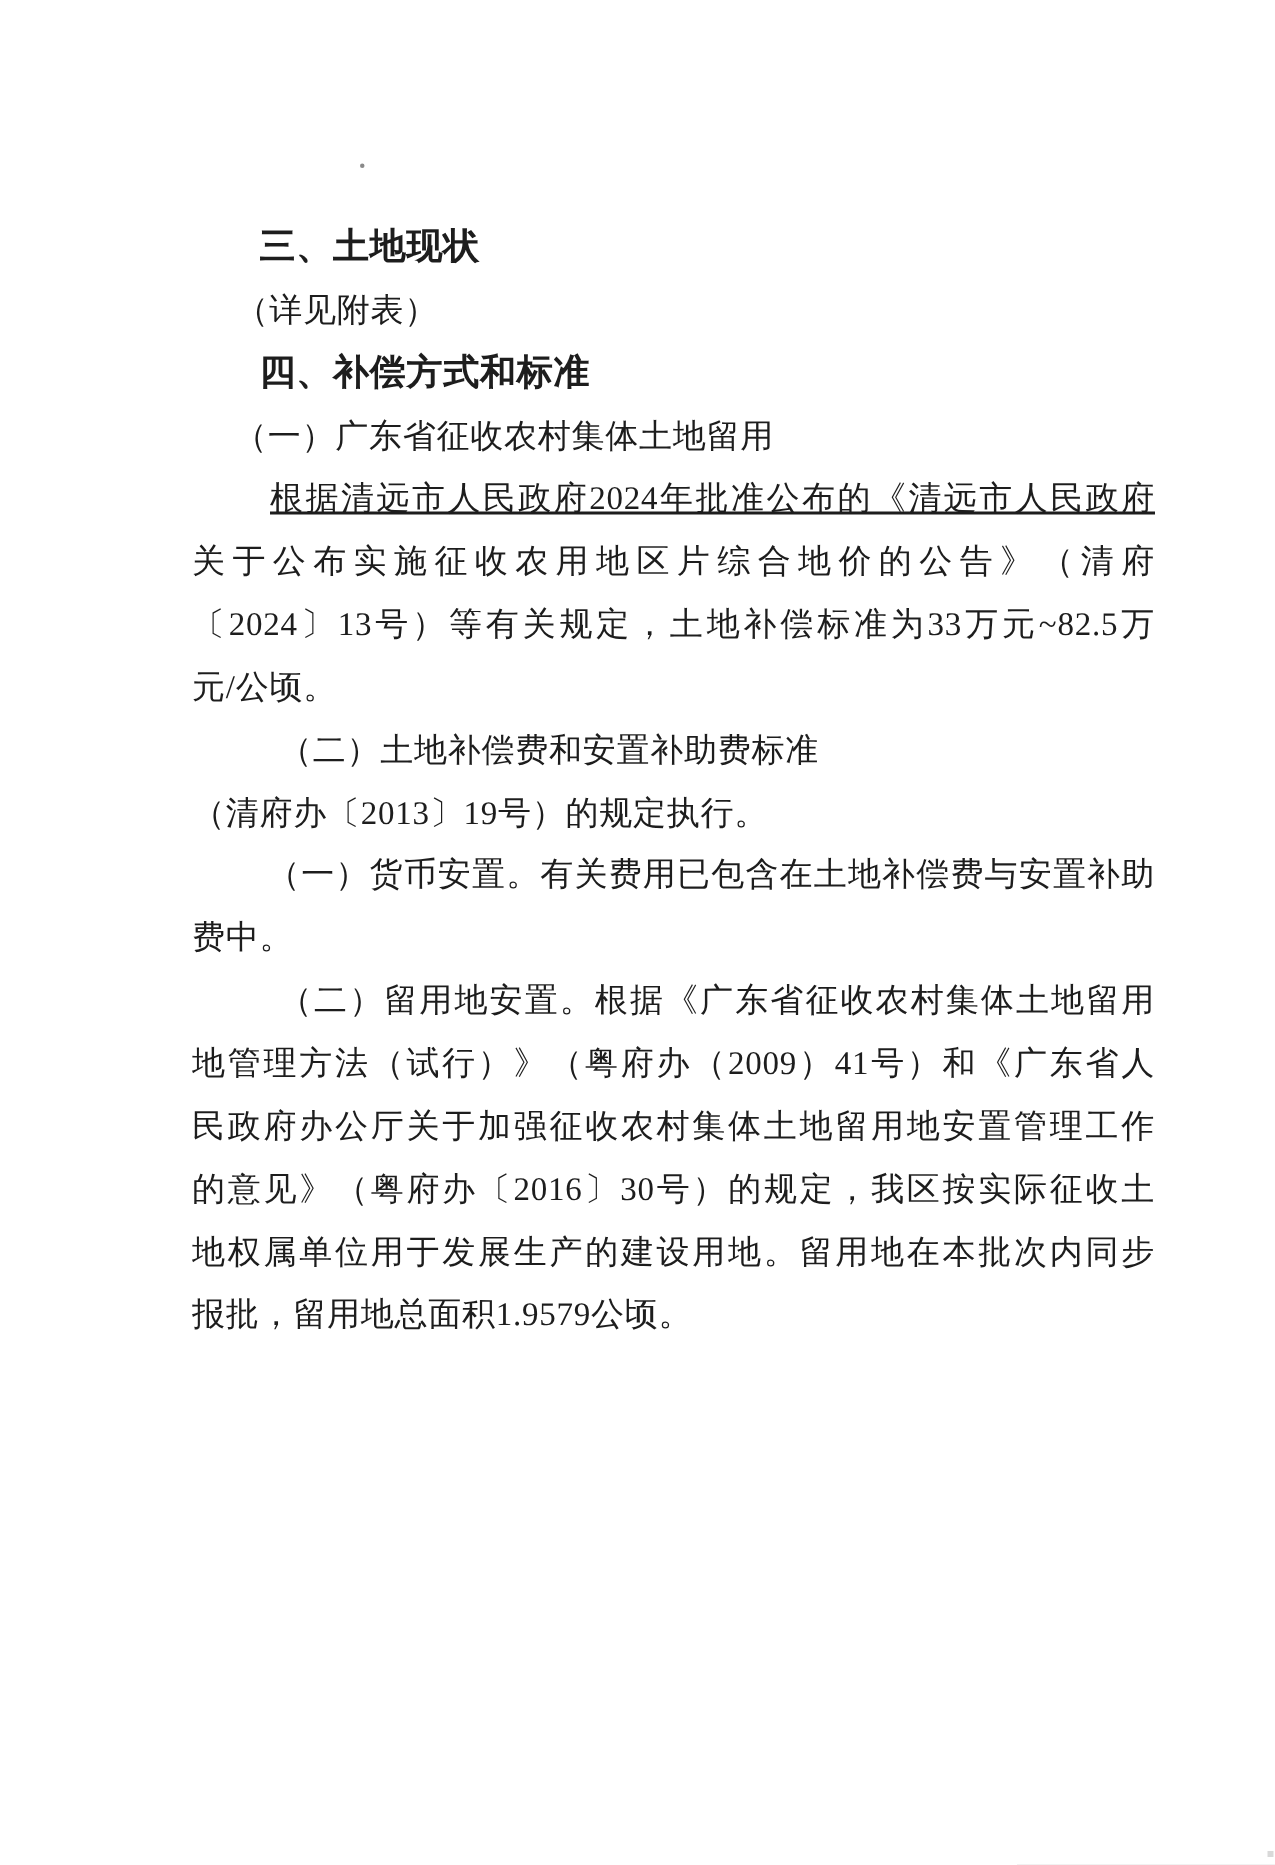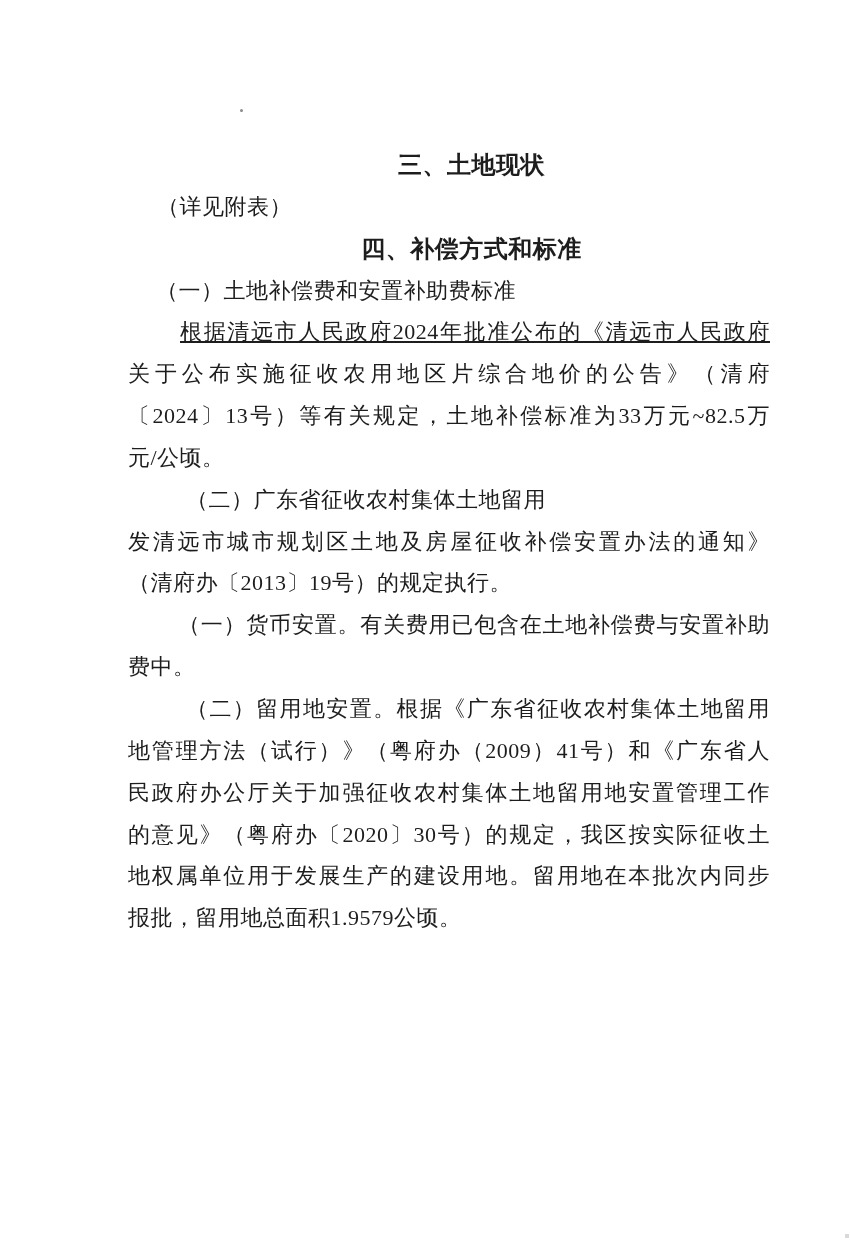--- a/index.html
+++ b/index.html
@@ -36,21 +36,21 @@
     font-size: 24px;
   }
   
   .j {
     text-align: justify;
     text-align-last: justify;
   }
   
   .i28 { text-indent: 28px; }
   .i29 { text-indent: 29px; }
-  .i45 { text-indent: 45px; text-align: center; }
+  .i45 { text-indent: 45px; }
   .i50 { text-indent: 50px; }
   .i52 { text-indent: 52px; text-decoration: underline; }
   .i58 { text-indent: 58px; }
   
   .speck-top {
     position: absolute;
     left: 240px;
     top: 109px;
     width: 3px;
     height: 3px;
@@ -72,35 +72,34 @@
 <div class="page">
 
   <div class="speck-top"></div>
 
   <div class="textblock">
 
     <div class="line h i45">三、土地现状</div>
     <div class="line i29">（详见附表）</div>
 
     <div class="line h i45">四、补偿方式和标准</div>
-    <div class="line i28">（一）土地补偿费和安置补助费标准</div>
+    <div class="line i28">（一）广东省征收农村集体土地留用</div>
     <div class="line j i52">根据清远市人民政府2024年批准公布的《清远市人民政府</div>
     <div class="line j">关于公布实施征收农用地区片综合地价的公告》（清府</div>
     <div class="line j">〔2024〕13号）等有关规定，土地补偿标准为33万元~82.5万</div>
     <div class="line">元/公顷。</div>
-    <div class="line i58">（二）广东省征收农村集体土地留用</div>
-    <div class="line j">发清远市城市规划区土地及房屋征收补偿安置办法的通知》</div>
+    <div class="line i58">（二）土地补偿费和安置补助费标准</div>
     <div class="line">（清府办〔2013〕19号）的规定执行。</div>
 
     <div class="line j i50">（一）货币安置。有关费用已包含在土地补偿费与安置补助</div>
     <div class="line">费中。</div>
     <div class="line j i58">（二）留用地安置。根据《广东省征收农村集体土地留用</div>
     <div class="line j">地管理方法（试行）》（粤府办（2009）41号）和《广东省人</div>
     <div class="line j">民政府办公厅关于加强征收农村集体土地留用地安置管理工作</div>
-    <div class="line j">的意见》（粤府办〔2020〕30号）的规定，我区按实际征收土</div>
+    <div class="line j">的意见》（粤府办〔2016〕30号）的规定，我区按实际征收土</div>
     <div class="line j">地权属单位用于发展生产的建设用地。留用地在本批次内同步</div>
     <div class="line">报批，留用地总面积1.9579公顷。</div>
 
   </div>
 
   <div class="speck-bottom"></div>
 
 </div>
 
 </body></html>

